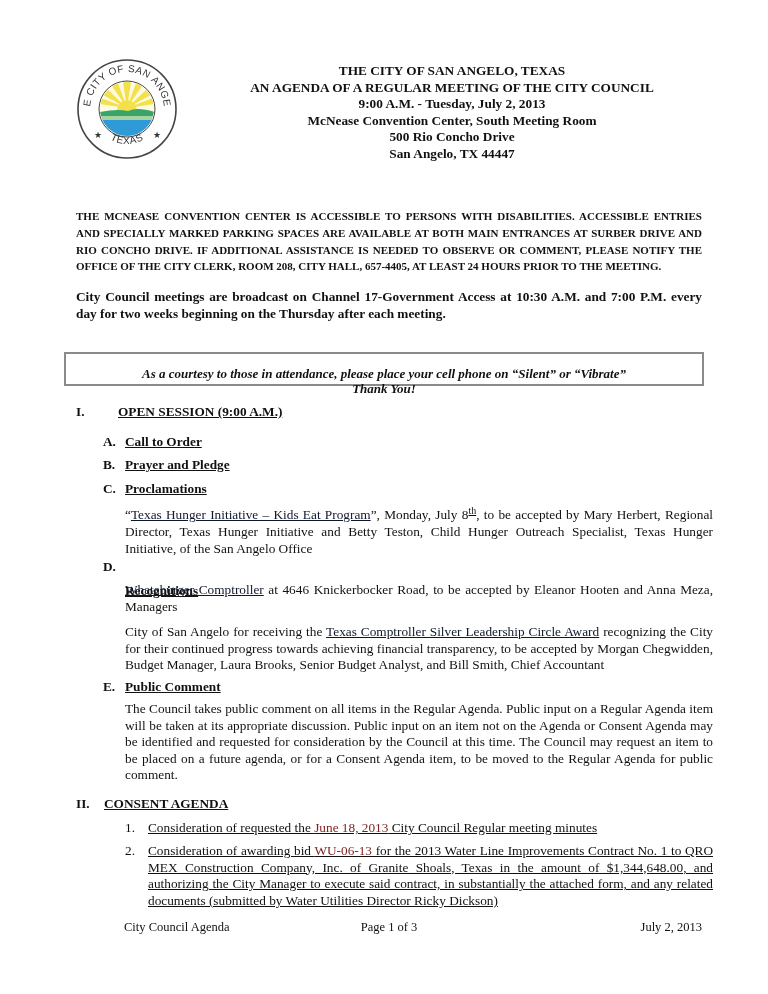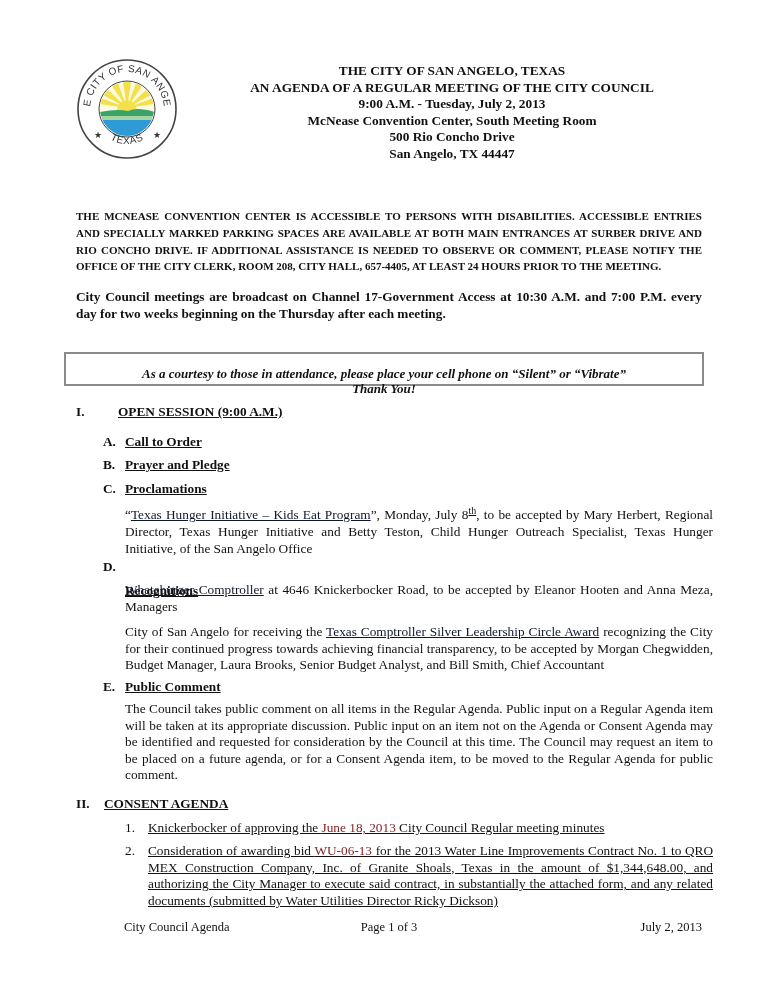--- a/index.html
+++ b/index.html
@@ -139,21 +139,21 @@
   <div class="letter" style="left:103px; top:679px;">E.</div>
   <div class="letter u" style="left:125px; top:679px;">Public Comment</div>
 
   <div class="body-text" style="top:701px;">The Council takes public comment on all items in the Regular Agenda.  Public input on a Regular Agenda item will be taken at its appropriate discussion.  Public input on an item not on the Agenda or Consent Agenda may be identified and requested for consideration by the Council at this time.  The Council may request an item to be placed on a future agenda, or for a Consent Agenda item, to be moved to the Regular Agenda for public comment.</div>
 
   <div class="roman" style="left:76px; top:796px;">II.</div>
   <div class="sec u" style="left:104px; top:796px;">CONSENT AGENDA</div>
 
   <div class="num-item" style="top:820px;">
     <span class="n">1.</span>
-    <span class="t"><span>Knickerbocker of approving the </span><a class="lnk-plain">June 18, 2013</a><span> City Council Regular meeting minutes</span></span>
+    <span class="t"><span>Consideration of requested the </span><a class="lnk-plain">June 18, 2013</a><span> City Council Regular meeting minutes</span></span>
   </div>
 
   <div class="num-item" style="top:843px;">
     <span class="n">2.</span>
     <span class="t"><span>Consideration of awarding bid </span><a class="lnk-plain">WU-06-13</a><span> for the 2013 Water Line Improvements Contract No. 1 to QRO MEX Construction Company, Inc. of Granite Shoals, Texas in the amount of $1,344,648.00, and authorizing the City Manager to execute said contract, in substantially the attached form, and any related documents (submitted by Water Utilities Director Ricky Dickson)</span></span>
   </div>
 
   <div class="footer">
     <span class="c">Page 1 of 3</span>
     <span class="l">City Council Agenda</span>

